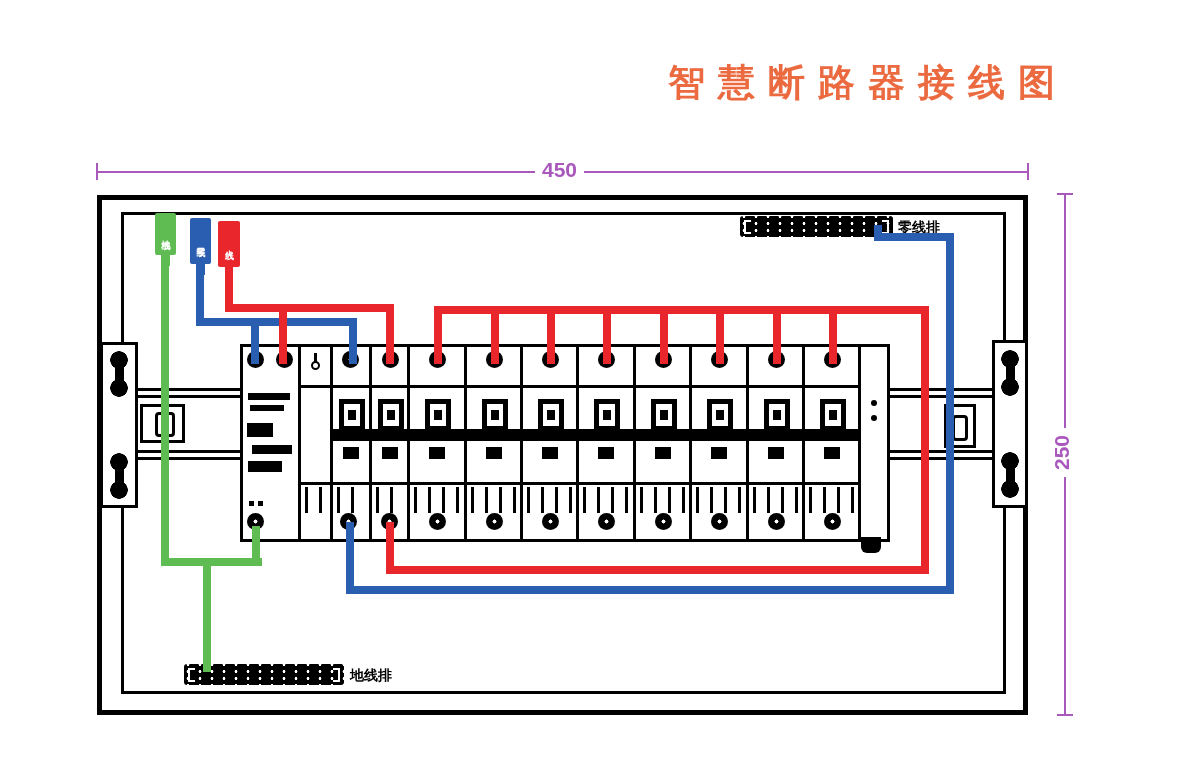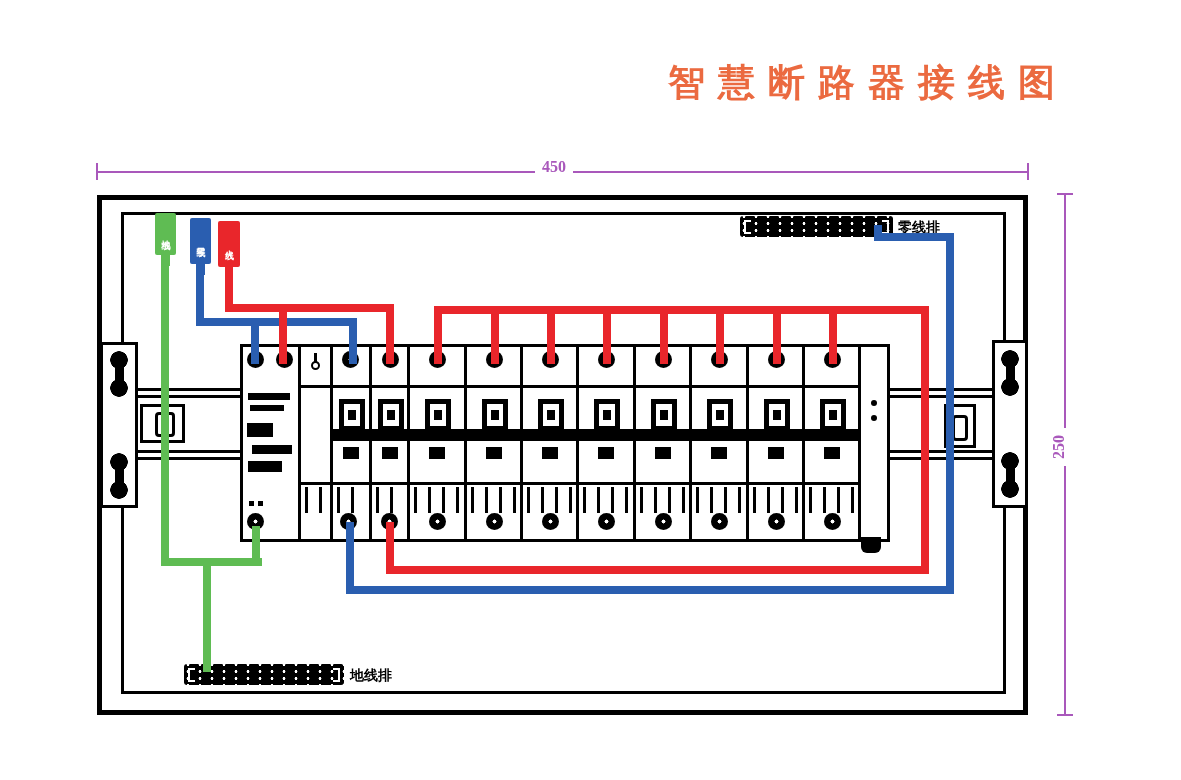--- a/index.html
+++ b/index.html
@@ -4,21 +4,21 @@
 <style>
   html,body{margin:0;padding:0;background:#fff;}
   #stage{position:relative;width:1181px;height:780px;background:#fff;overflow:hidden;
          font-family:"Liberation Sans",sans-serif;border-radius:11px;}
   
   .title{position:absolute;left:668px;top:58px;font-size:37px;font-weight:600;
          letter-spacing:13px;color:var(--c-title,#EB6A40);white-space:nowrap;}
   
   .dim{position:absolute;background:var(--c-dimension,#A958BB);}
   .dimlabel{position:absolute;color:var(--c-dimension,#A958BB);background:#fff;
-            font-family:Liberation Serif, serif;font-weight:700;font-size:16px;padding:0 7px;}
+            font-family:Liberation Sans, sans-serif;font-weight:700;font-size:21px;padding:0 7px;}
   .dimlabel.vert{writing-mode:vertical-rl;transform:rotate(180deg);padding:7px 0;}
   
   .box{position:absolute;border:solid #000;background:#fff;box-sizing:border-box;}
   
   .tag{position:absolute;border-radius:2px;display:flex;align-items:center;justify-content:center;}
   .tag::after{content:"";position:absolute;left:50%;bottom:-11px;width:8px;height:12px;
               transform:translateX(-50%);background:inherit;}
   .tag span{writing-mode:vertical-rl;text-orientation:upright;color:#fff;font-size:9px;
             font-weight:700;line-height:1;letter-spacing:1px;}
   .tag.green{background:var(--c-ground,#5FBC53);}

